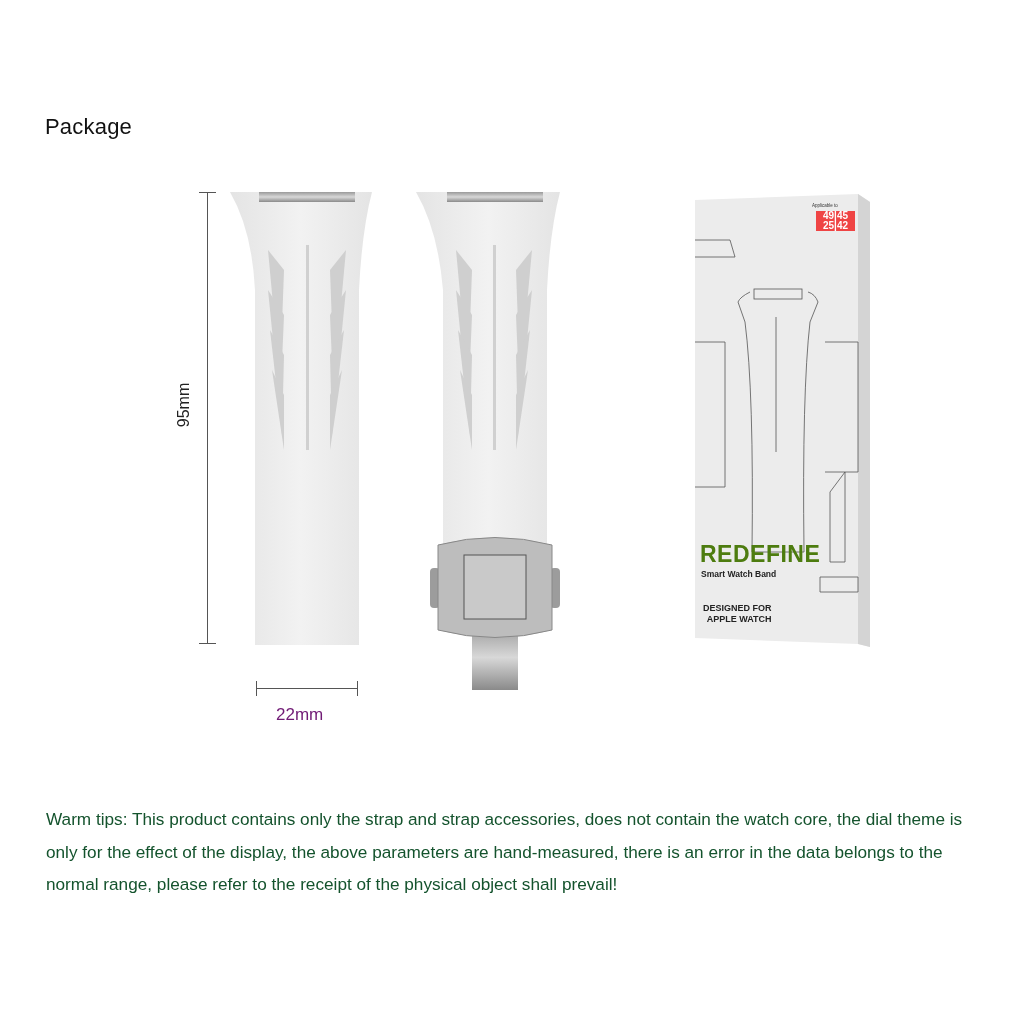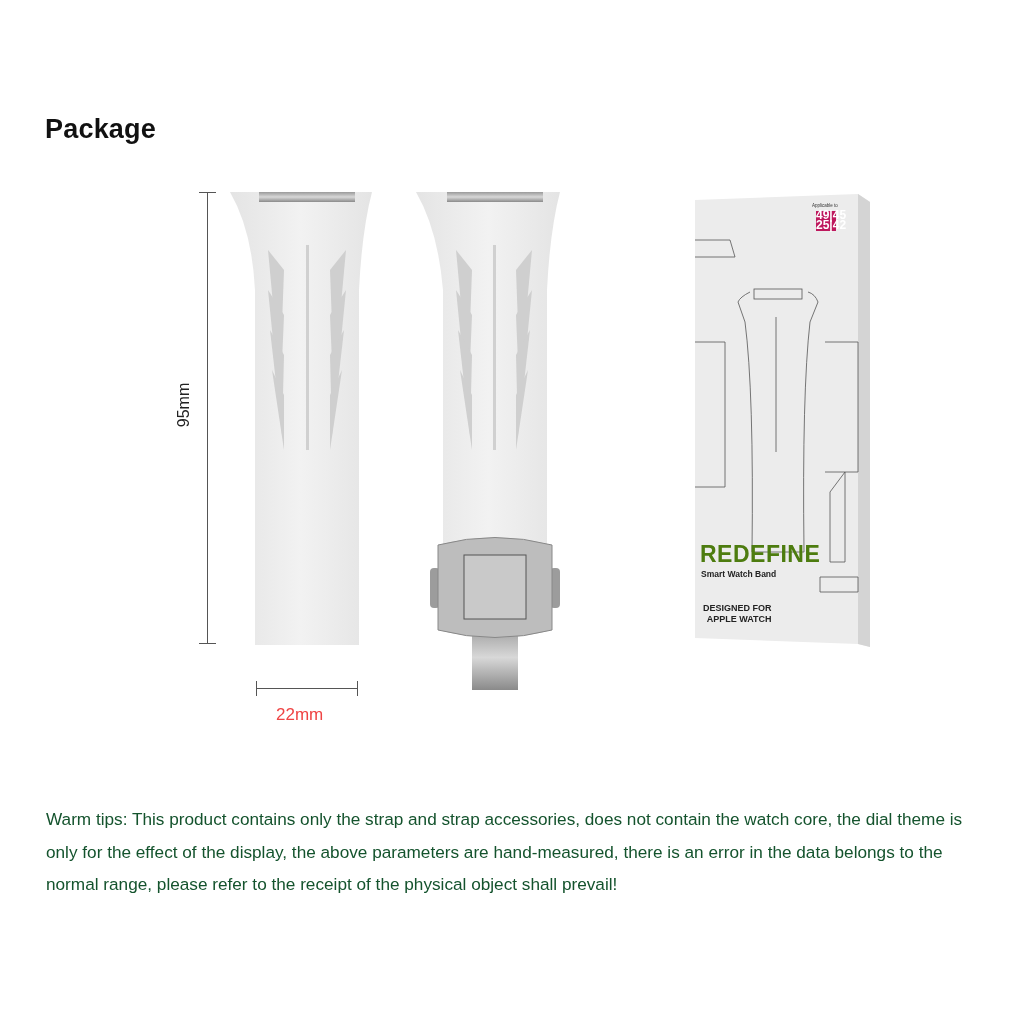--- a/index.html
+++ b/index.html
@@ -1,29 +1,29 @@
 <!DOCTYPE html>
 <html><head>
 <meta charset="utf-8">
 <style>
   html,body{margin:0;padding:0;background:#fff;}
   body{width:1024px;height:1024px;position:relative;overflow:hidden;font-family:"Liberation Sans",sans-serif;color:#111;}
-  .title{position:absolute;left:45px;top:114px;font-size:27px;font-weight:bold;letter-spacing:0.2px;color:#111;}
+  .title{position:absolute;left:45px;top:114px;font-size:22px;font-weight:normal;letter-spacing:0.2px;color:#111;}
   .abs{position:absolute;}
   .dimv{position:absolute;left:207px;top:192px;width:1px;height:451px;background:#555;}
   .dimv-cap{position:absolute;left:199px;width:17px;height:1px;background:#555;}
   .dimv-label{position:absolute;left:160px;top:395px;width:50px;height:20px;transform:rotate(-90deg);transform-origin:center;font-size:16px;color:#222;text-align:center;}
   .dimh{position:absolute;left:256px;top:688px;width:102px;height:1px;background:#555;}
   .dimh-cap{position:absolute;top:681px;width:1px;height:15px;background:#555;}
-  .dimh-label{position:absolute;left:276px;top:705px;font-size:17px;color:#ef4444;}
+  .dimh-label{position:absolute;left:276px;top:705px;font-size:17px;color:#701a75;}
   .tips{position:absolute;left:46px;top:803px;width:940px;font-size:17.2px;line-height:32.5px;color:#14532d;}
   .box-title{position:absolute;left:700px;top:541px;font-size:23px;font-weight:bold;letter-spacing:0.5px;color:#4d7c0f;}
   .box-sub{position:absolute;left:701px;top:569px;font-size:8.5px;font-weight:bold;color:#222;text-align:center;}
   .box-design{position:absolute;left:703px;top:603px;font-size:9px;font-weight:bold;line-height:11px;color:#222;text-align:right;}
-  .badge{position:absolute;left:816px;top:211px;width:20px;height:20px;background:#be185d;color:#fff;font-size:12px;line-height:9.5px;text-align:center;font-weight:bold;}
+  .badge{position:absolute;left:816px;top:211px;width:39px;height:20px;background:#ef4444;color:#fff;font-size:10px;line-height:9.5px;text-align:center;font-weight:bold;}
   .badge-top{position:absolute;left:812px;top:203px;font-size:4.5px;color:#333;}
 </style>
 </head>
 <body>
 
 <div class="title">Package</div>
 
 <div>
   <div class="dimv"></div>
   <div class="dimv-cap" style="top:192px"></div>

